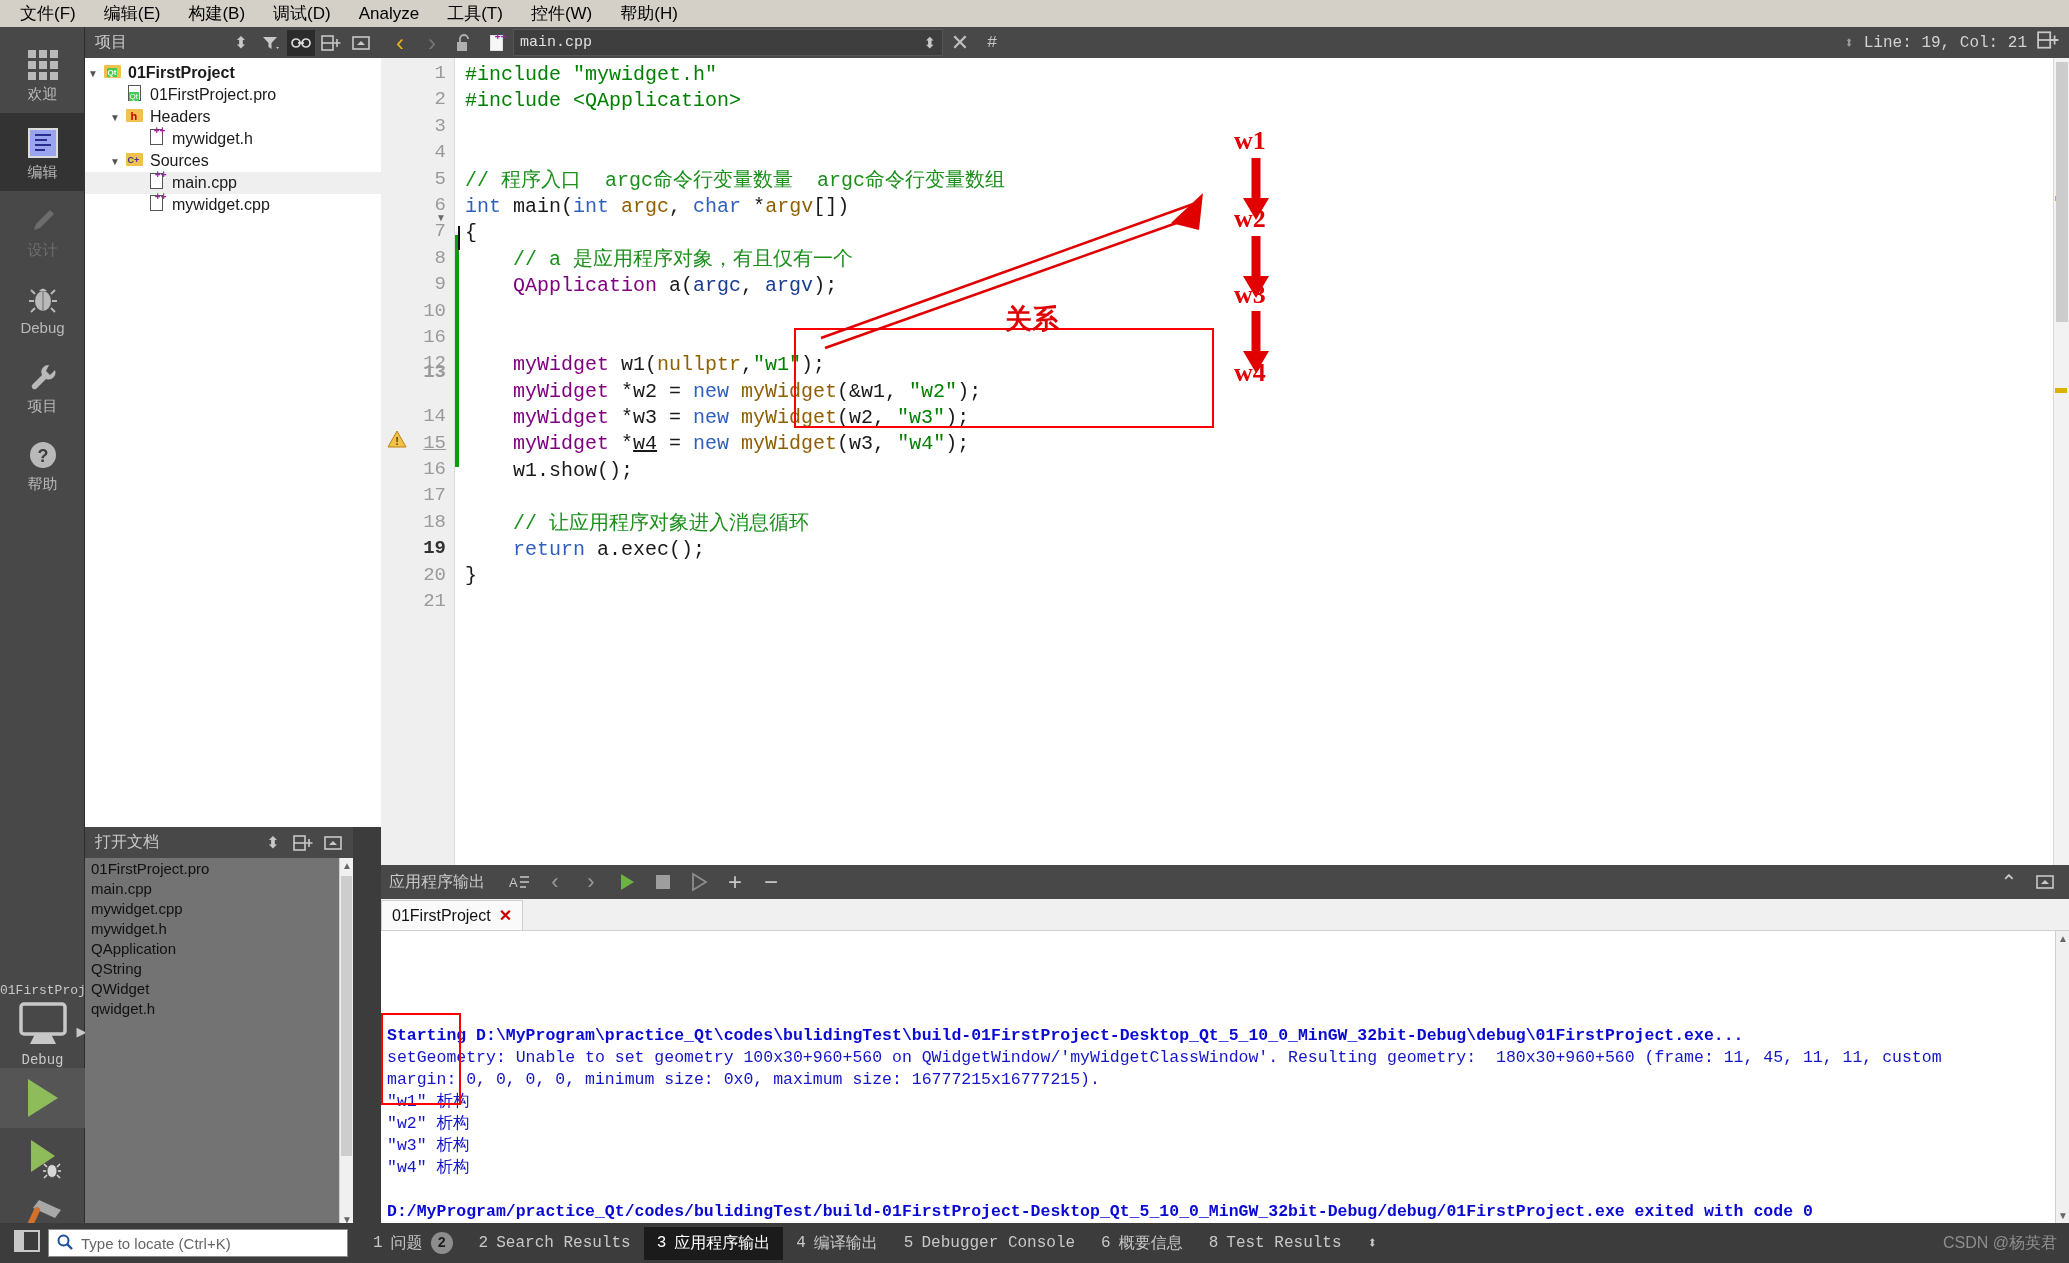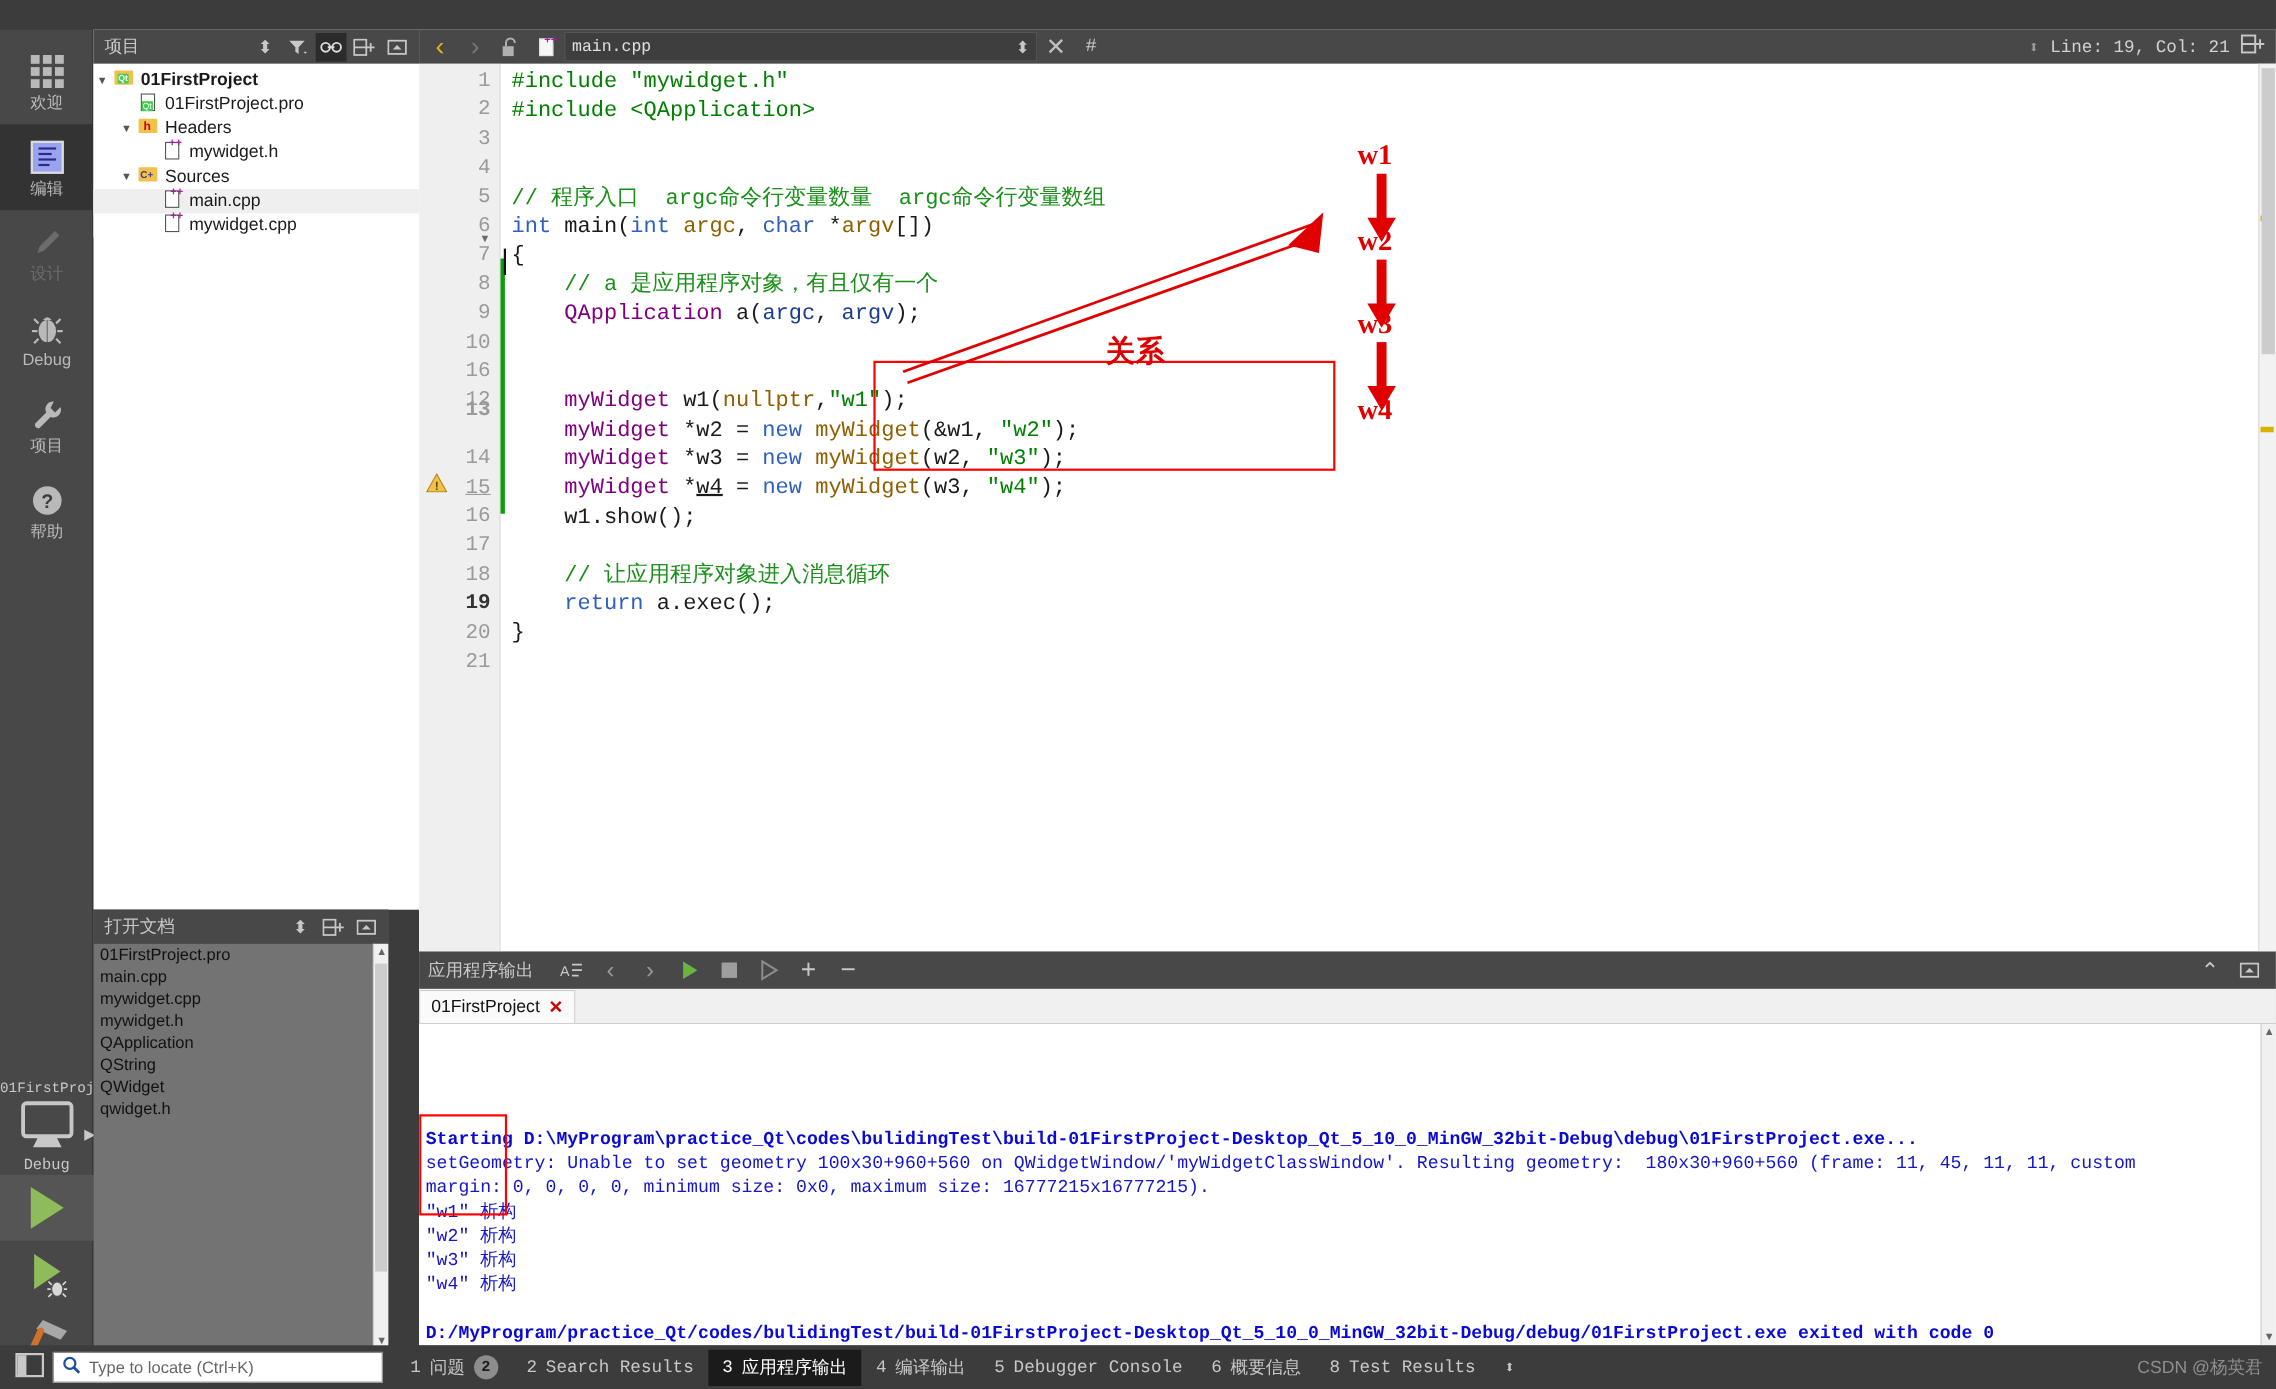--- a/index.html
+++ b/index.html
@@ -159,20 +159,30 @@
   
   .edscroll{position:absolute;right:0;top:31px;bottom:0;width:16px;background:#f2f2f2;border-left:1px solid #d8d8d8;}
   .edscroll .th{position:absolute;left:2px;top:60px;width:12px;height:200px;background:#cccccc;}
   .edmark{position:absolute;right:2px;width:12px;height:5px;}
 </style>
 </head>
 <body>
 
 <div id="app">
 
+  <div class="menubar">
+    <span class="mi">文件(F)</span>
+    <span class="mi">编辑(E)</span>
+    <span class="mi">构建(B)</span>
+    <span class="mi">调试(D)</span>
+    <span class="mi">Analyze</span>
+    <span class="mi">工具(T)</span>
+    <span class="mi">控件(W)</span>
+    <span class="mi">帮助(H)</span>
+  </div>
 
   <div class="activity">
 
     <div class="act-mode" style="margin-top:8px;">
       <div class="act-ico">
         <div class="grid-ico">
             <i></i>
             <i></i>
             <i></i>
             <i></i>

